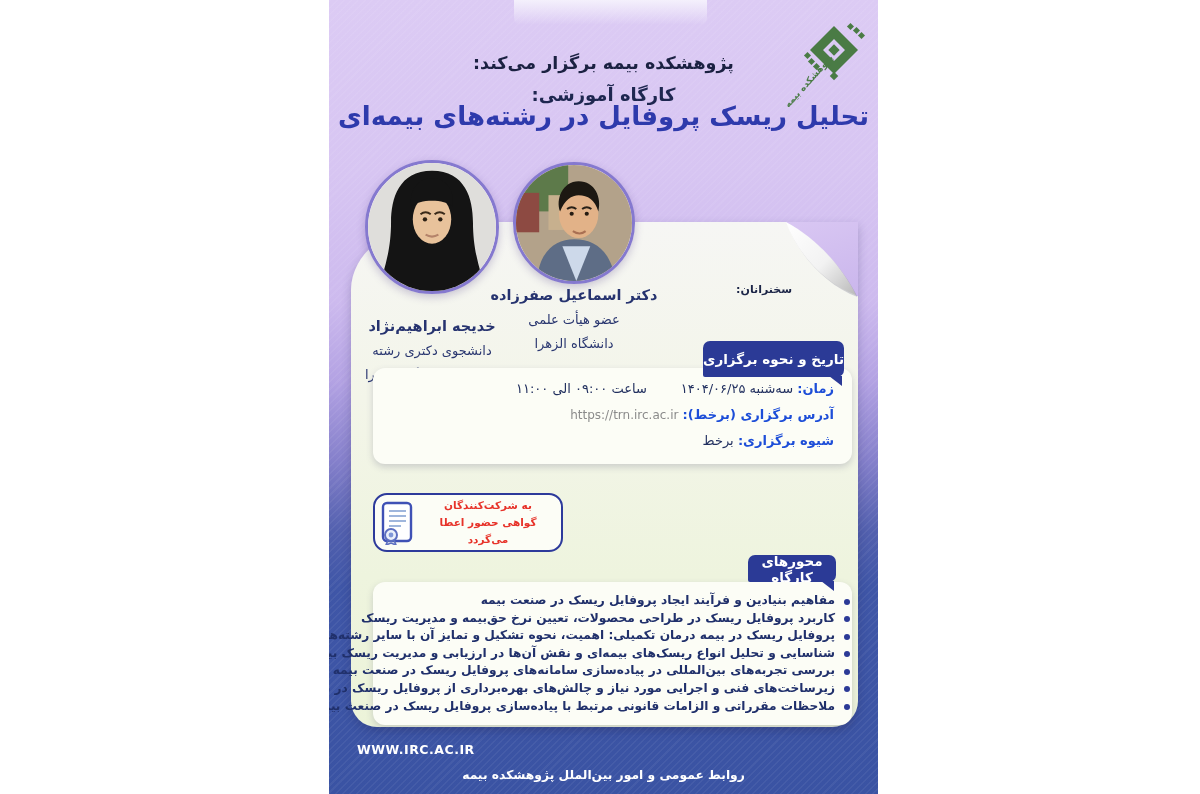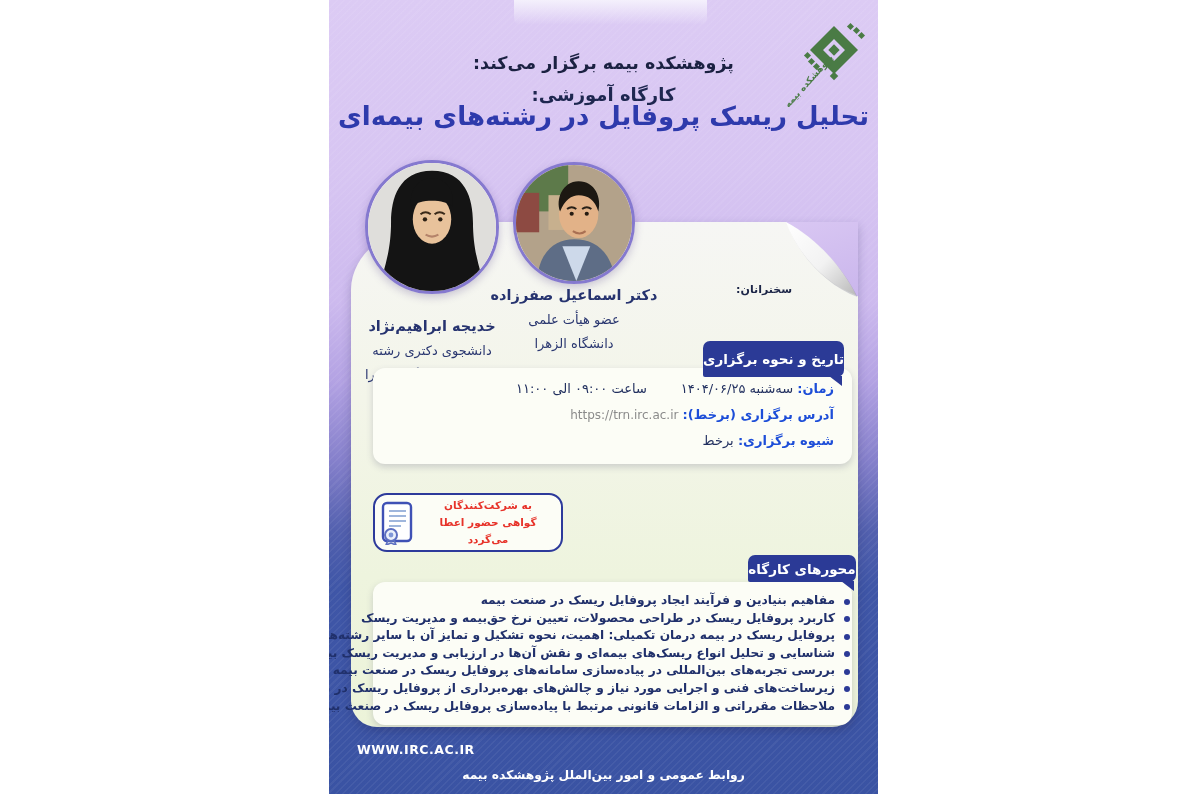--- a/index.html
+++ b/index.html
@@ -51,21 +51,21 @@
 
   .speakers-label { position:absolute; z-index:4; right:86px; top:283px; font-size:11px;
     font-weight:bold; color:#1c2547; direction:rtl; }
 
   .tab { position:absolute; z-index:5; background:#2b3a96; color:#ffffff; direction:rtl;
     font-size:13.5px; font-weight:bold; text-align:center; border-radius:7px 7px 7px 2px;
     display:flex; align-items:center; justify-content:center; }
   .tab::after { content:""; position:absolute; right:2px; bottom:-9px; width:0; height:0;
     border-top:10px solid #2b3a96; border-left:13px solid transparent; }
   .tab-schedule { left:374px; top:341px; width:141px; height:36px; }
-  .tab-topics { left:419px; top:555px; width:108px; height:27px; }
+  .tab-topics { left:419px; top:555px; width:88px; height:27px; }
 
   .card { position:absolute; z-index:4; background:#fcfdf6; border-radius:12px;
     box-shadow:0 3px 7px rgba(70,70,110,0.22); direction:rtl; }
   .datebox { left:44px; top:368px; width:479px; height:96px; padding:13px 18px 0 14px;
     display:flex; flex-direction:column; gap:11px; }
   .sched-row { font-size:13px; color:#222f66; display:flex; gap:34px; align-items:baseline; }
   .sched-label { font-weight:bold; color:#1d4ed8; }
   .sched-val { color:#22305f; }
   .url { direction:ltr; color:#8b8b8b; font-size:12px; }
 

